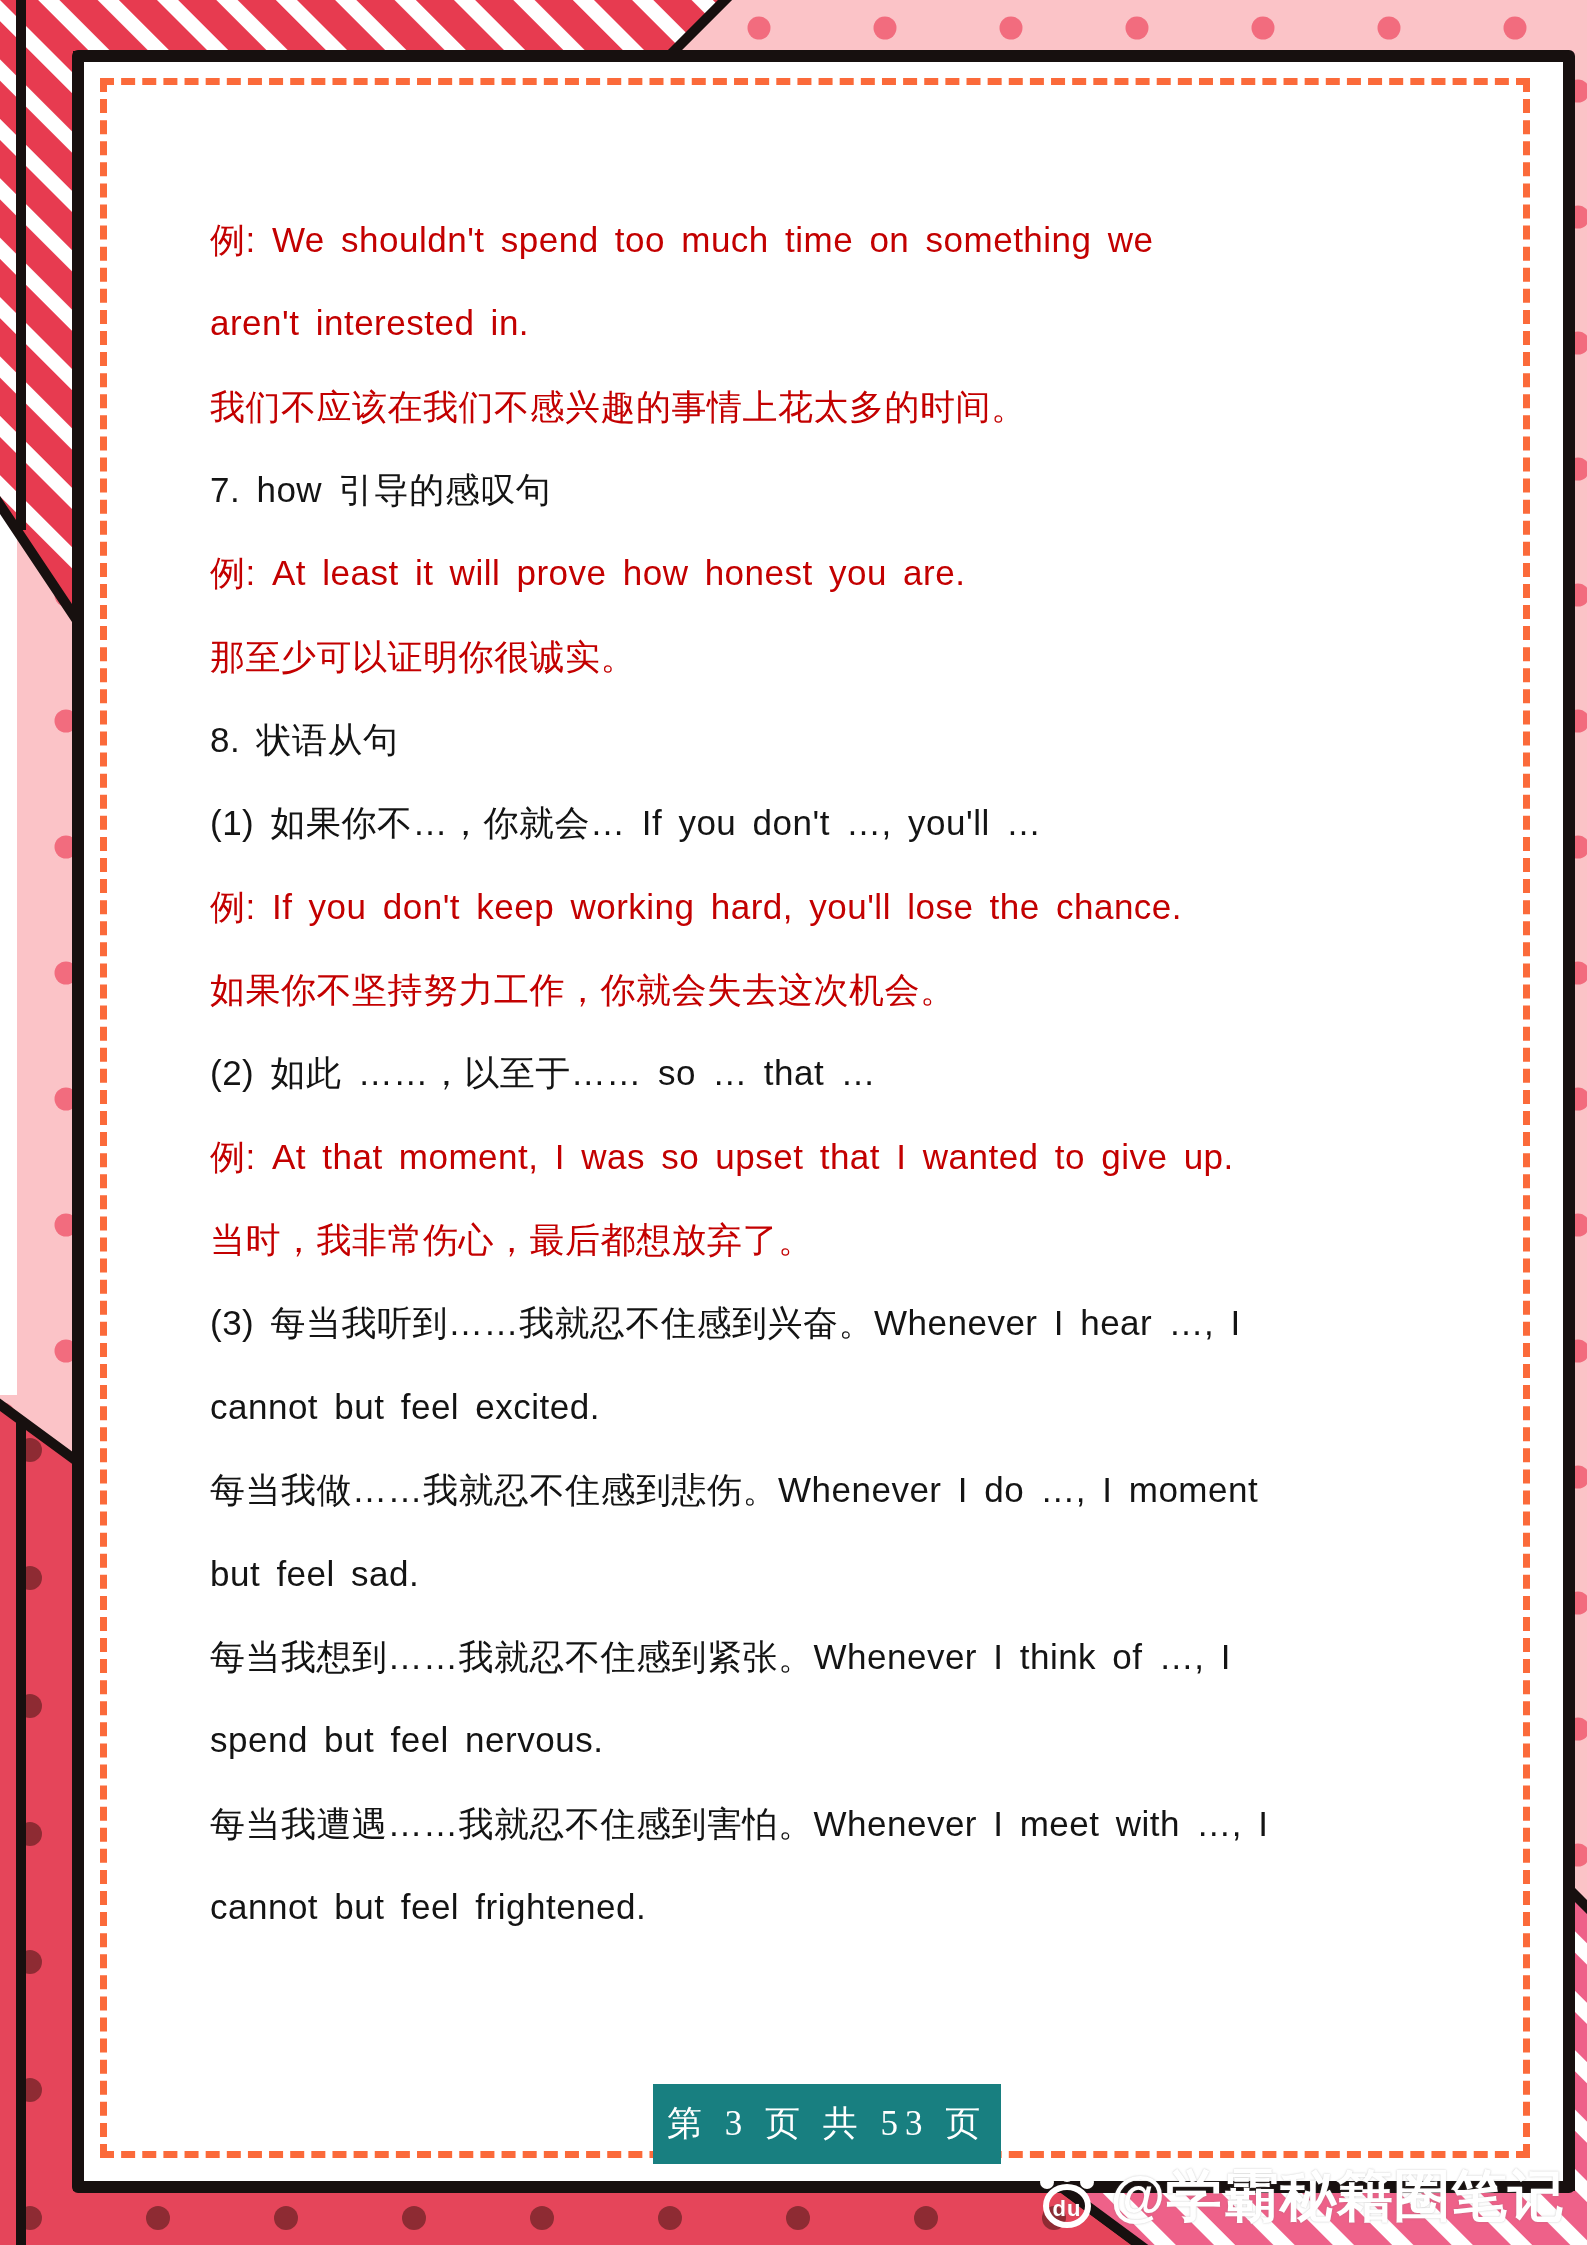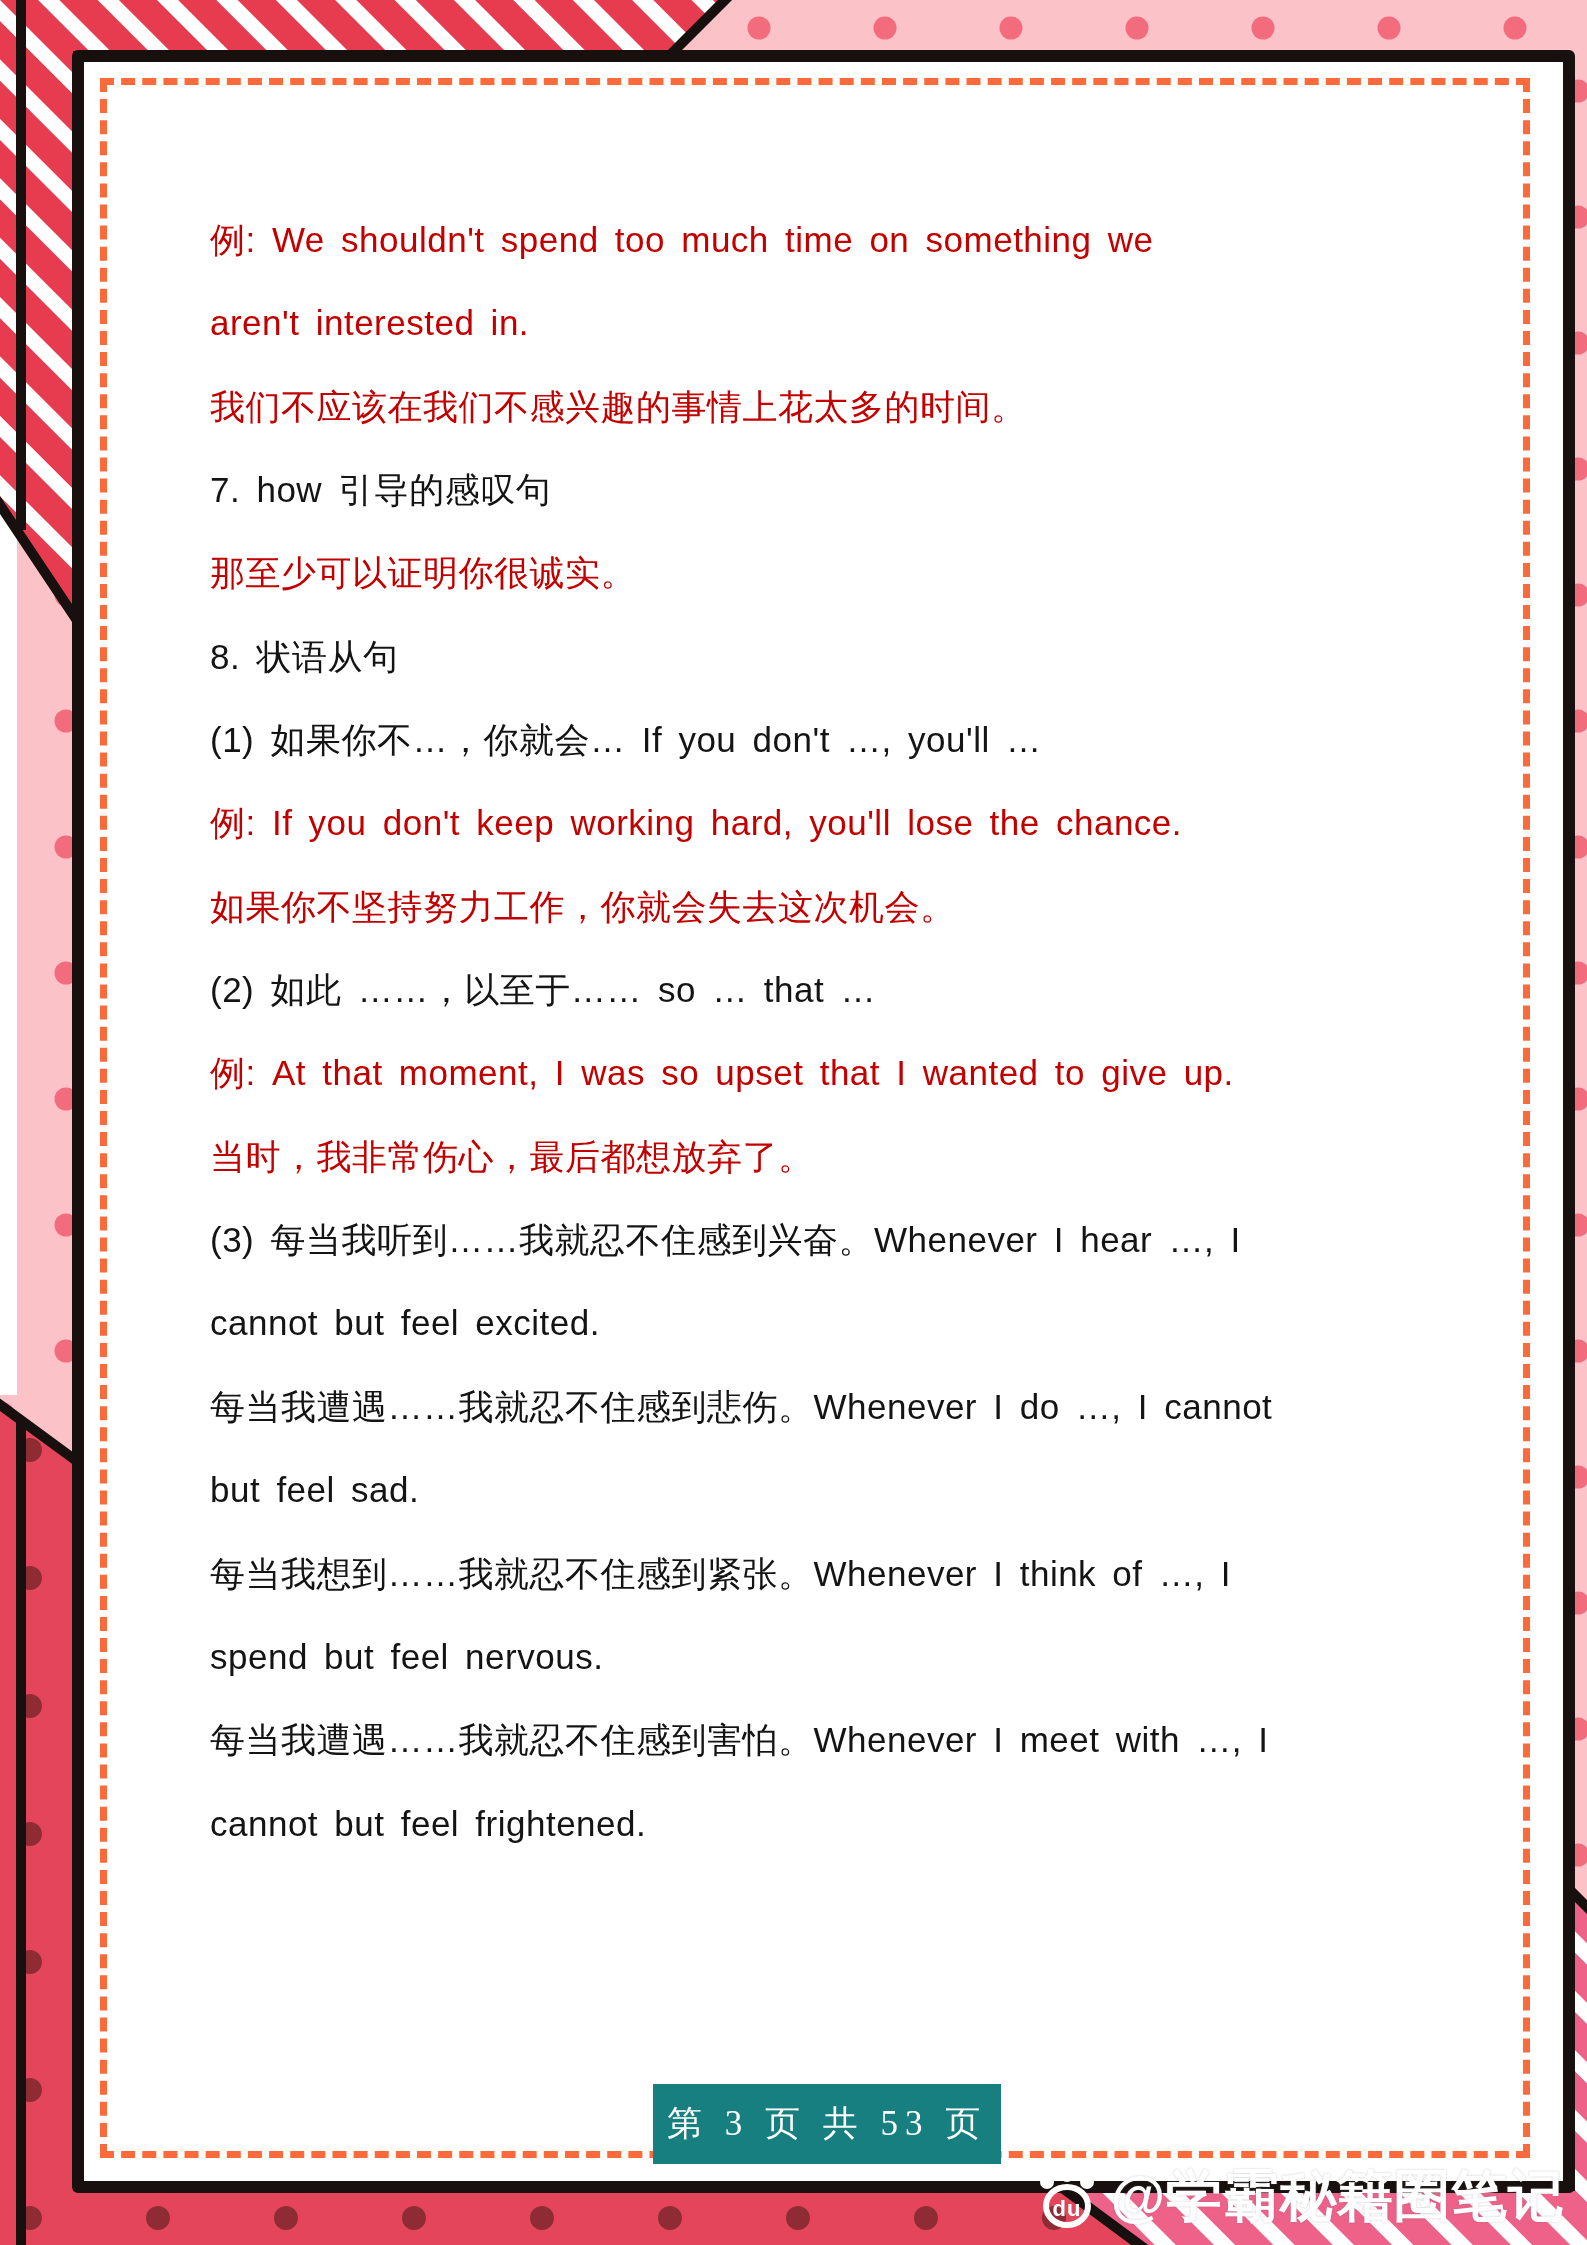--- a/index.html
+++ b/index.html
@@ -79,31 +79,32 @@
 </svg>
 
 <div class="content-page"></div>
 <div class="dashed-border"></div>
 
 <div class="text-block">
     <div class="line red">例: We shouldn't spend too much time on something we</div>
     <div class="line red">aren't interested in.</div>
     <div class="line red">我们不应该在我们不感兴趣的事情上花太多的时间。</div>
     <div class="line black">7. how  引导的感叹句</div>
+    <div class="line red">例: At least it will prove how honest you are.</div>
     <div class="line red">那至少可以证明你很诚实。</div>
     <div class="line black">8.  状语从句</div>
     <div class="line black">(1)  如果你不…，你就会…  If you don't …, you'll …</div>
     <div class="line red">例: If you don't keep working hard, you'll lose the chance.</div>
     <div class="line red">如果你不坚持努力工作，你就会失去这次机会。</div>
     <div class="line black">(2)  如此  ……，以至于……  so  …  that  …</div>
     <div class="line red">例: At that moment, I was so upset that I wanted to give up.</div>
     <div class="line red">当时，我非常伤心，最后都想放弃了。</div>
     <div class="line black">(3)  每当我听到……我就忍不住感到兴奋。Whenever I hear  …, I</div>
     <div class="line black">cannot but feel excited.</div>
-    <div class="line black">每当我遭遇……我就忍不住感到悲伤。Whenever I do  …, I cannot</div>
+    <div class="line black">每当我做……我就忍不住感到悲伤。Whenever I do  …, I moment</div>
     <div class="line black">but feel sad.</div>
     <div class="line black">每当我想到……我就忍不住感到紧张。Whenever I think of  …, I</div>
     <div class="line black">spend but feel nervous.</div>
     <div class="line black">每当我遭遇……我就忍不住感到害怕。Whenever I meet with  …, I</div>
     <div class="line black">cannot but feel frightened.</div>
   </div>
 
 <div class="page-badge">第 3 页 共 53 页</div>
 
 <div class="watermark">

